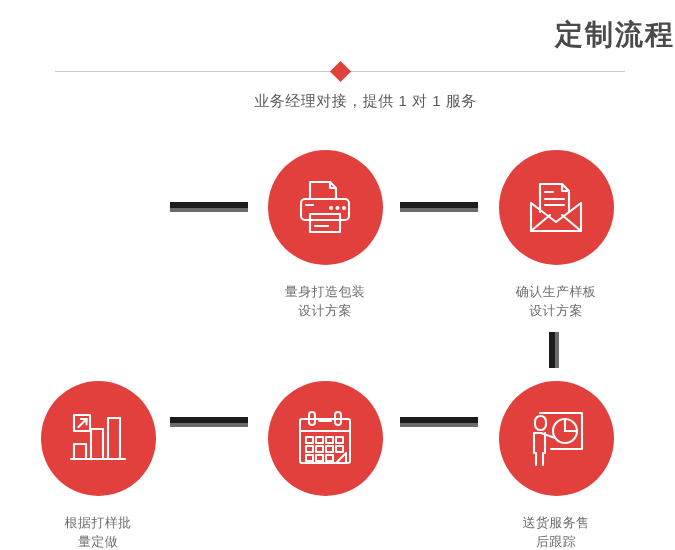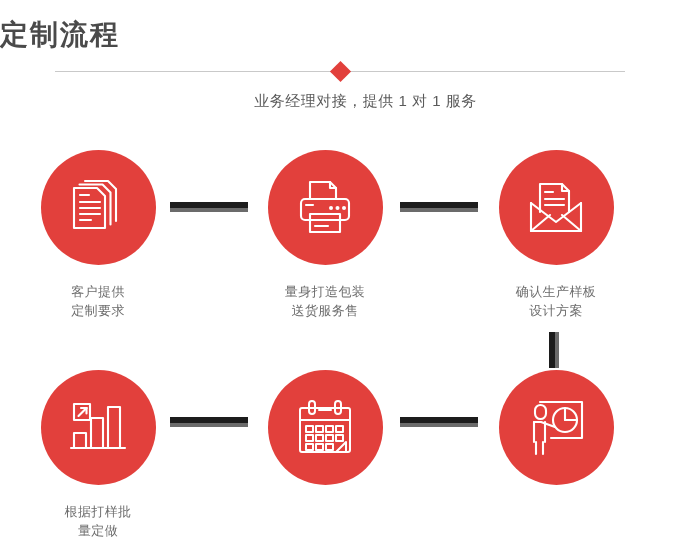--- a/index.html
+++ b/index.html
@@ -15,21 +15,21 @@
     font-family: "Liberation Sans", "DejaVu Sans", sans-serif;
     -webkit-font-smoothing: antialiased;
   }
 
   
   .page-title {
     position: absolute;
     top: 18px;
     left: 0;
     width: 675px;
-    text-align: left;
+    text-align: right;
     font-size: 28px;
     font-weight: bold;
     color: #4a4a4a;
     letter-spacing: 2px;
     line-height: 34px;
   }
   .divider-wrap {
     position: absolute;
     top: 64px;
     left: 55px;
@@ -76,21 +76,21 @@
   }
   .node {
     position: absolute;
     width: 150px;
     text-align: center;
   }
   .node.col1 { left: 23px; }
   .node.col2 { left: 250px; }
   .node.col3 { left: 481px; }
   .node.row1 { top: 0px; }
-  .node.row2 { top: 220px; }
+  .node.row2 { top: 231px; }
 
   .circle {
     width: 115px;
     height: 115px;
     margin: 0 auto;
     border-radius: 50%;
     background: #e2403c;
     display: flex;
     align-items: center;
     justify-content: center;
@@ -156,58 +156,40 @@
 
 <div class="divider-wrap">
   <div class="divider-line"></div>
   <div class="divider-diamond"></div>
 </div>
 
 <div class="subtitle">业务经理对接，提供 1 对 1 服务</div>
 
 <div class="flow">
 
-  <div class="node col1 row1">
-    <div class="circle">
-      <span>
-        <svg width="66" height="66" viewBox="0 0 66 66" fill="none" stroke="#ffffff" stroke-width="2.1" stroke-linejoin="round" stroke-linecap="round">
-          <path d="M9 13h23l8 8v32H9z"></path>
-          <path d="M14.5 9.5h23l8 8v32"></path>
-          <path d="M20 6h23l8 8v32"></path>
-          <path d="M15 20h9"></path>
-          <path d="M15 27h20"></path>
-          <path d="M15 33h20"></path>
-          <path d="M15 39h20"></path>
-          <path d="M15 45h11"></path>
-        </svg>
-      </span>
-    </div>
-    <div class="node-label">客户提供
-定制要求</div>
-  </div>
 
   <div class="node col2 row1">
     <div class="circle">
       <span>
         <svg width="66" height="66" viewBox="0 0 66 66" fill="none" stroke="#ffffff" stroke-width="2.1" stroke-linejoin="round" stroke-linecap="round">
           <path d="M18 24V7h20l6 6v11"></path>
           <path d="M38 7v6h6"></path>
           <rect x="9" y="24" width="48" height="21" rx="4"></rect>
           <path d="M14 30h7"></path>
           <circle cx="39" cy="33" r="2" fill="#ffffff" stroke="none"></circle>
           <circle cx="45.5" cy="33" r="2" fill="#ffffff" stroke="none"></circle>
           <circle cx="52" cy="33" r="2" fill="#ffffff" stroke="none"></circle>
           <path d="M18 39h30v18H18z"></path>
           <path d="M23 45h20"></path>
           <path d="M23 51h13"></path>
         </svg>
       </span>
     </div>
     <div class="node-label">量身打造包装
-送货服务售</div>
+设计方案</div>
   </div>
 
   <div class="node col3 row1">
     <div class="circle">
       <span>
         <svg width="66" height="66" viewBox="0 0 66 66" fill="none" stroke="#ffffff" stroke-width="2.1" stroke-linejoin="round" stroke-linecap="round">
           <path d="M17 37V9h22l7 7v21"></path>
           <path d="M39 9v7h7"></path>
           <path d="M22 17h8"></path>
           <path d="M22 24h19"></path>
@@ -278,20 +260,22 @@
           <path d="M42 25h12"></path>
           <rect x="12" y="10" width="11" height="14" rx="5.5"></rect>
           <path d="M11 27h7l14 5"></path>
           <path d="M11 27v20"></path>
           <path d="M22 27v20"></path>
           <path d="M13 47v12"></path>
           <path d="M20 47v12"></path>
         </svg>
       </span>
     </div>
+    <div class="node-label">送货服务售
+后跟踪</div>
   </div>
 
   <div class="conn-h h1">
     <div class="bar-main"></div>
     <div class="bar-shadow"></div>
   </div>
   <div class="conn-h h2">
     <div class="bar-main"></div>
     <div class="bar-shadow"></div>
   </div>

